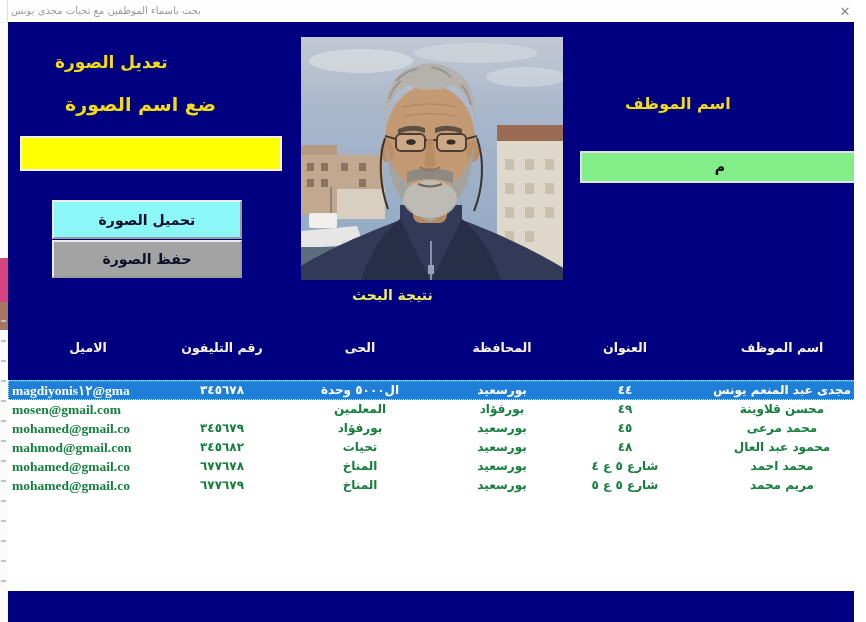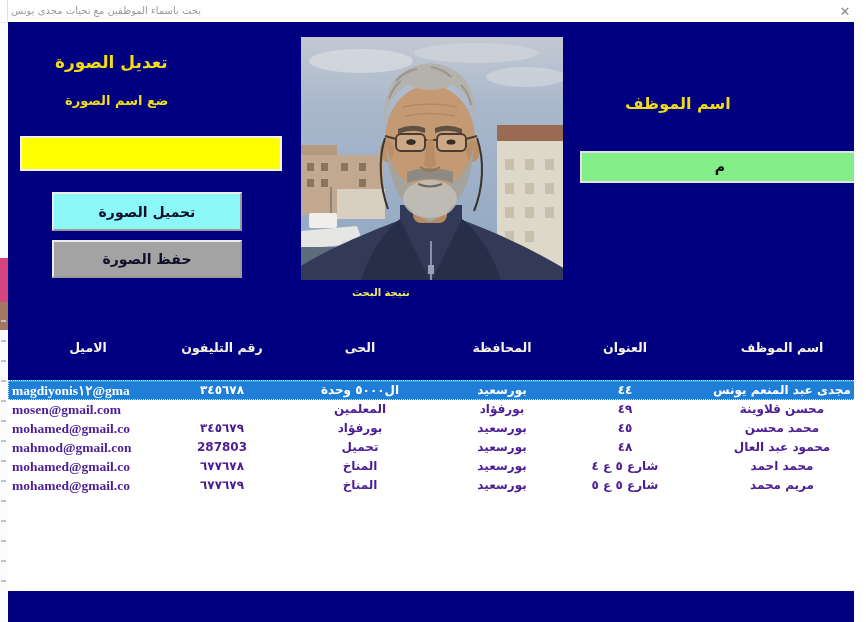--- a/index.html
+++ b/index.html
@@ -18,45 +18,45 @@
   .titlebar{position:absolute; left:0; top:0; width:866px; height:22px; background:#fefefe; border-bottom:1px solid #e9e9e9;}
   .titlebar .edge{position:absolute; left:7px; top:0; width:1px; height:22px; background:#e0e0e0;}
   .title-text{position:absolute; left:11px; top:0; line-height:22px; font-size:10px; color:#9a9a9a; direction:rtl; unicode-bidi:plaintext;}
   .close-btn{position:absolute; right:6px; top:0; width:30px; height:22px; line-height:22px; text-align:center; color:#8a8a8a; font-size:13px; cursor:pointer; background:transparent; border:0; font-family:"DejaVu Sans", sans-serif;}
 
   
   .form-bg{position:absolute; left:8px; top:22px; width:858px; height:600px; background:#000080; border-right:1px solid #5050b0;}
 
   .ylabel{position:absolute; font-weight:bold; color:#f2dc16; font-family:"DejaVu Sans", sans-serif;}
   #lbl-edit-picture{left:55px; top:52px; width:180px; font-size:17px;}
-  #lbl-set-name{left:65px; top:93px; width:170px; font-size:13px;}
+  #lbl-set-name{left:65px; top:93px; width:170px; font-size:19px;}
   #lbl-emp-name{left:625px; top:94px; width:160px; font-size:16px;}
-  #lbl-result{left:352px; top:287px; width:120px; font-size:10px; color:#efea60;}
+  #lbl-result{left:352px; top:287px; width:120px; font-size:14px; color:#efea60;}
 
   .field{position:absolute; box-sizing:border-box; font-family:"DejaVu Sans", sans-serif;}
   #picture-name-input{left:20px; top:136px; width:262px; height:35px; background:#ffff00; border:2px solid #f0f0f0; outline:none; font-size:14px;}
   #employee-name-input{left:580px; top:151px; width:280px; height:32px; background:#83ee87; border:2px solid #e2e2e2; outline:none; text-align:center; font-size:14px; font-weight:bold; color:#000;}
 
   .form-btn{position:absolute; box-sizing:border-box; left:52px; width:190px; border:2px solid #ececec; border-bottom-color:#9a9a9a; border-right-color:#9a9a9a; font-weight:bold; font-size:14px; color:#10102a; cursor:pointer; font-family:"DejaVu Sans", sans-serif;}
-  #load-picture-button{top:192px; height:39px; background:#8bf7f7;}
+  #load-picture-button{top:200px; height:39px; background:#8bf7f7;}
   #save-picture-button{top:240px; height:38px; background:#a3a3a3;}
 
   .photo-frame{position:absolute; left:301px; top:37px; width:262px; height:243px; overflow:hidden;}
   .photo-frame svg{display:block;}
 
   
   .thead{position:absolute; left:8px; top:338px; width:858px; height:20px;}
   .hcell{position:absolute; top:0; height:20px; line-height:20px; text-align:center; color:#f7f3e4; font-weight:bold; font-size:12.5px; direction:rtl;}
 
   
   .tlist{position:absolute; left:8px; top:380px; width:856px; height:211px; background:#ffffff;}
   .trow{position:absolute; left:0; width:856px; height:19px; background:#ffffff; cursor:default;}
   .trow.selected{height:20px; background:#1e7ed8; border-top:2px solid #2f9fe2; outline:1px dotted #cfe6fa; outline-offset:-1px; box-sizing:border-box;}
   .trow.selected .cell{color:#ffffff; line-height:17px;}
-  .cell{position:absolute; top:0; height:100%; line-height:19px; font-size:12px; font-weight:bold; color:#4c1d95; text-align:center; white-space:nowrap; overflow:hidden; direction:rtl;}
+  .cell{position:absolute; top:0; height:100%; line-height:19px; font-size:12px; font-weight:bold; color:#15803d; text-align:center; white-space:nowrap; overflow:hidden; direction:rtl;}
   .cell.email{direction:ltr; text-align:left; font-family:"Liberation Serif", serif; font-size:13.5px;}
   .col0{left:4px;   width:152px;}
   .col1{left:144px; width:140px;}
   .col2{left:287px; width:130px;}
   .col3{left:424px; width:140px;}
   .col4{left:547px; width:140px;}
   .col5{left:692px; width:164px;}
 </style>
 </head>
 <body>
@@ -220,26 +220,26 @@
         <div class="cell col3">بورفؤاد</div>
         <div class="cell col4">٤٩</div>
         <div class="cell col5">محسن قلاوينة</div>
       </div>
       <div class="trow" style="top: 39px;">
         <div class="cell col0 email">mohamed@gmail.co</div>
         <div class="cell col1">٣٤٥٦٧٩</div>
         <div class="cell col2">بورفؤاد</div>
         <div class="cell col3">بورسعيد</div>
         <div class="cell col4">٤٥</div>
-        <div class="cell col5">محمد محسن</div>
+        <div class="cell col5">محمد مرعى</div>
       </div>
       <div class="trow" style="top: 58px;">
         <div class="cell col0 email">mahmod@gmail.con</div>
-        <div class="cell col1">287803</div>
-        <div class="cell col2">تحميل</div>
+        <div class="cell col1">٣٤٥٦٨٢</div>
+        <div class="cell col2">تحيات</div>
         <div class="cell col3">بورسعيد</div>
         <div class="cell col4">٤٨</div>
         <div class="cell col5">محمود عبد العال</div>
       </div>
       <div class="trow" style="top: 77px;">
         <div class="cell col0 email">mohamed@gmail.co</div>
         <div class="cell col1">٦٧٧٦٧٨</div>
         <div class="cell col2">المناخ</div>
         <div class="cell col3">بورسعيد</div>
         <div class="cell col4">شارع ٥ ع ٤</div>

